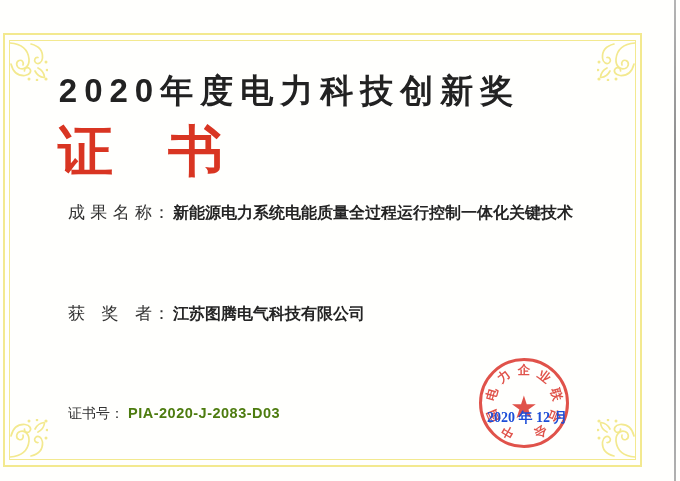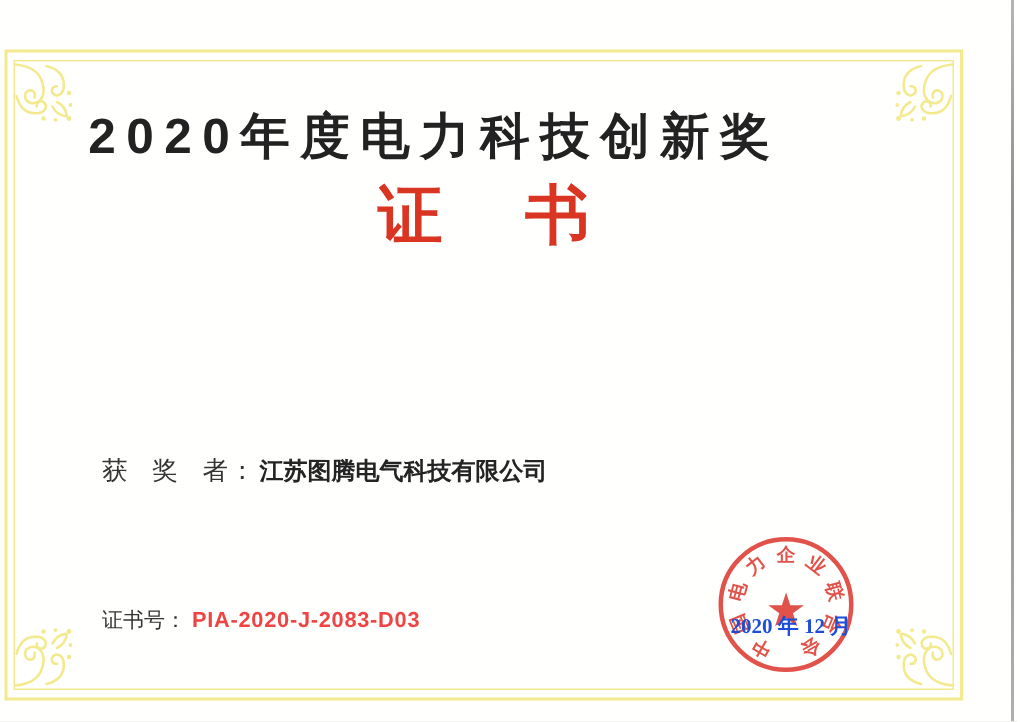--- a/index.html
+++ b/index.html
@@ -25,39 +25,39 @@
   .corner.tl{left:8px;top:41px;}
   .corner.tr{left:597px;top:41px;transform:scaleX(-1);}
   .corner.bl{left:8px;top:419px;transform:scaleY(-1);}
   .corner.br{left:597px;top:419px;transform:scale(-1,-1);}
   .award-title{
     position:absolute;left:3px;top:69px;width:573px;text-align:center;
     font-family:"Liberation Sans",sans-serif;font-weight:bold;
     font-size:33px;letter-spacing:7px;color:var(--text-ink);white-space:nowrap;
   }
   .cert-heading{
-    position:absolute;left:3px;top:115px;width:639px;text-align:center;
-    font-size:43px;font-weight:bold;color:var(--heading-red);
+    position:absolute;left:3px;top:115px;width:639px;text-align:left;
+    font-size:55px;font-weight:bold;color:var(--heading-red);
     letter-spacing:55px;padding-left:55px;box-sizing:border-box;
     font-family:"Liberation Serif",serif;white-space:nowrap;
   }
   .field{position:absolute;left:68px;white-space:nowrap;color:#2e2e2e;font-size:17px;}
   .field.f1{top:201px;}
   .field.f2{top:251px;}
   .field.f3{top:302px;}
   .flabel{
     display:inline-block;width:84px;vertical-align:baseline;
     text-align:justify;text-align-last:justify;color:#343434;
   }
   .fsep{margin:0 3px 0 1px;color:#343434;}
   .fvalue{font-size:16px;font-weight:600;color:#242424;}
   .certno{position:absolute;left:68px;top:405px;white-space:nowrap;font-size:14px;color:#333;}
   .certno-value{
     font-family:"Liberation Sans",sans-serif;font-size:14.5px;
-    letter-spacing:.5px;color:#ef4444;font-weight:600;margin-left:4px;
+    letter-spacing:.5px;color:#4d7c0f;font-weight:600;margin-left:4px;
   }
   .issuer{
     position:absolute;left:464px;top:385px;z-index:6;white-space:nowrap;
     font-size:14.5px;font-weight:bold;letter-spacing:-.5px;color:#1e1e1e;
   }
   .issue-date{
     position:absolute;left:487px;top:409px;z-index:6;white-space:nowrap;
     font-size:14px;font-weight:600;color:#1d4ed8;
   }
   .seal{position:absolute;left:479px;top:358px;width:90px;height:90px;z-index:5;opacity:.88;}
@@ -146,20 +146,23 @@
         <circle cx="21" cy="38" r="1.5"></circle>
       <circle cx="39" cy="29" r="1.3"></circle>
         <circle cx="29" cy="39" r="1.3"></circle>
       <circle cx="38" cy="38" r="1.6"></circle>
     </g>
   </svg>
 
   <div class="award-title">2020年度电力科技创新奖</div>
   <div class="cert-heading">证书</div>
 
+  <div class="field f1">
+    <span class="flabel">成果名称</span><span class="fsep">：</span><span class="fvalue">新能源电力系统电能质量全过程运行控制一体化关键技术</span>
+  </div>
   <div class="field f3">
     <span class="flabel">获奖者</span><span class="fsep">：</span><span class="fvalue">江苏图腾电气科技有限公司</span>
   </div>
 
   <div class="certno">
     <span>证书号：</span><span class="certno-value">PIA-2020-J-2083-D03</span>
   </div>
 
   <div class="issue-date">2020 年 12 月</div>
 

